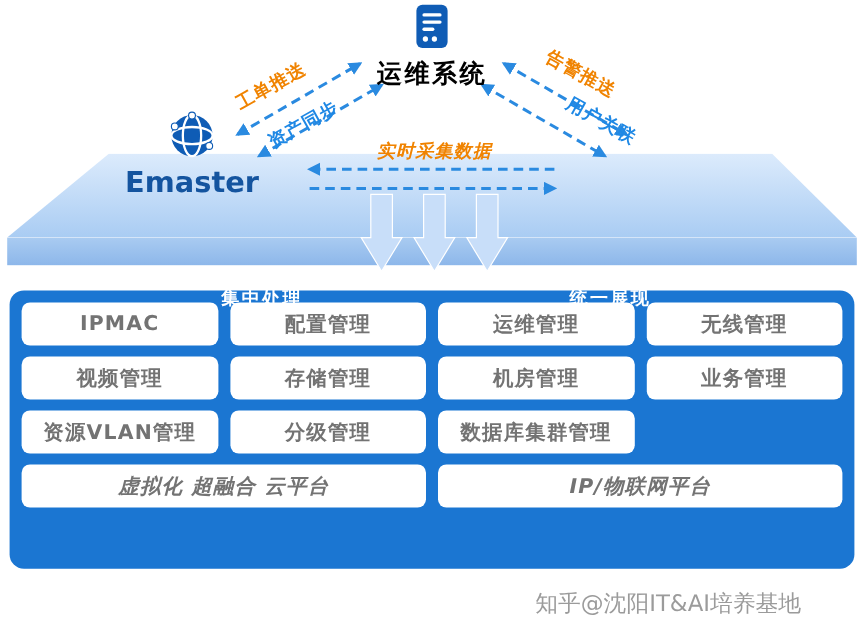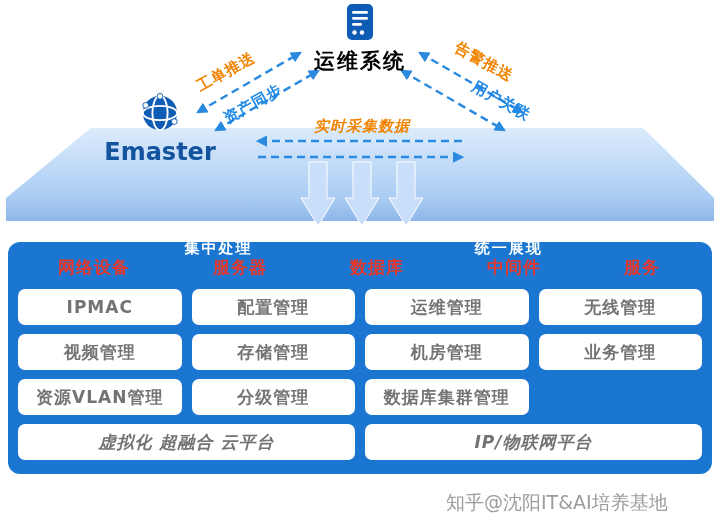--- a/index.html
+++ b/index.html
@@ -127,27 +127,20 @@
 
     <div class="edge-label orange lbl-workorder">工单推送</div>
     <div class="edge-label blue   lbl-asset">资产同步</div>
     <div class="edge-label orange lbl-alert">告警推送</div>
     <div class="edge-label blue   lbl-user">用户关联</div>
     <div class="edge-label orange lbl-realtime">实时采集数据</div>
   </div>
 
 
   <div class="matrix">
-    <div class="matrix-headers">
-      <span>网络设备</span>
-      <span>服务器</span>
-      <span>数据库</span>
-      <span>中间件</span>
-      <span>服务</span>
-    </div>
     <div class="grid">
       <div class="cell">IPMAC</div>
       <div class="cell">配置管理</div>
       <div class="cell">运维管理</div>
       <div class="cell">无线管理</div>
       <div class="cell">视频管理</div>
       <div class="cell">存储管理</div>
       <div class="cell">机房管理</div>
       <div class="cell">业务管理</div>
       <div class="cell">资源VLAN管理</div>

